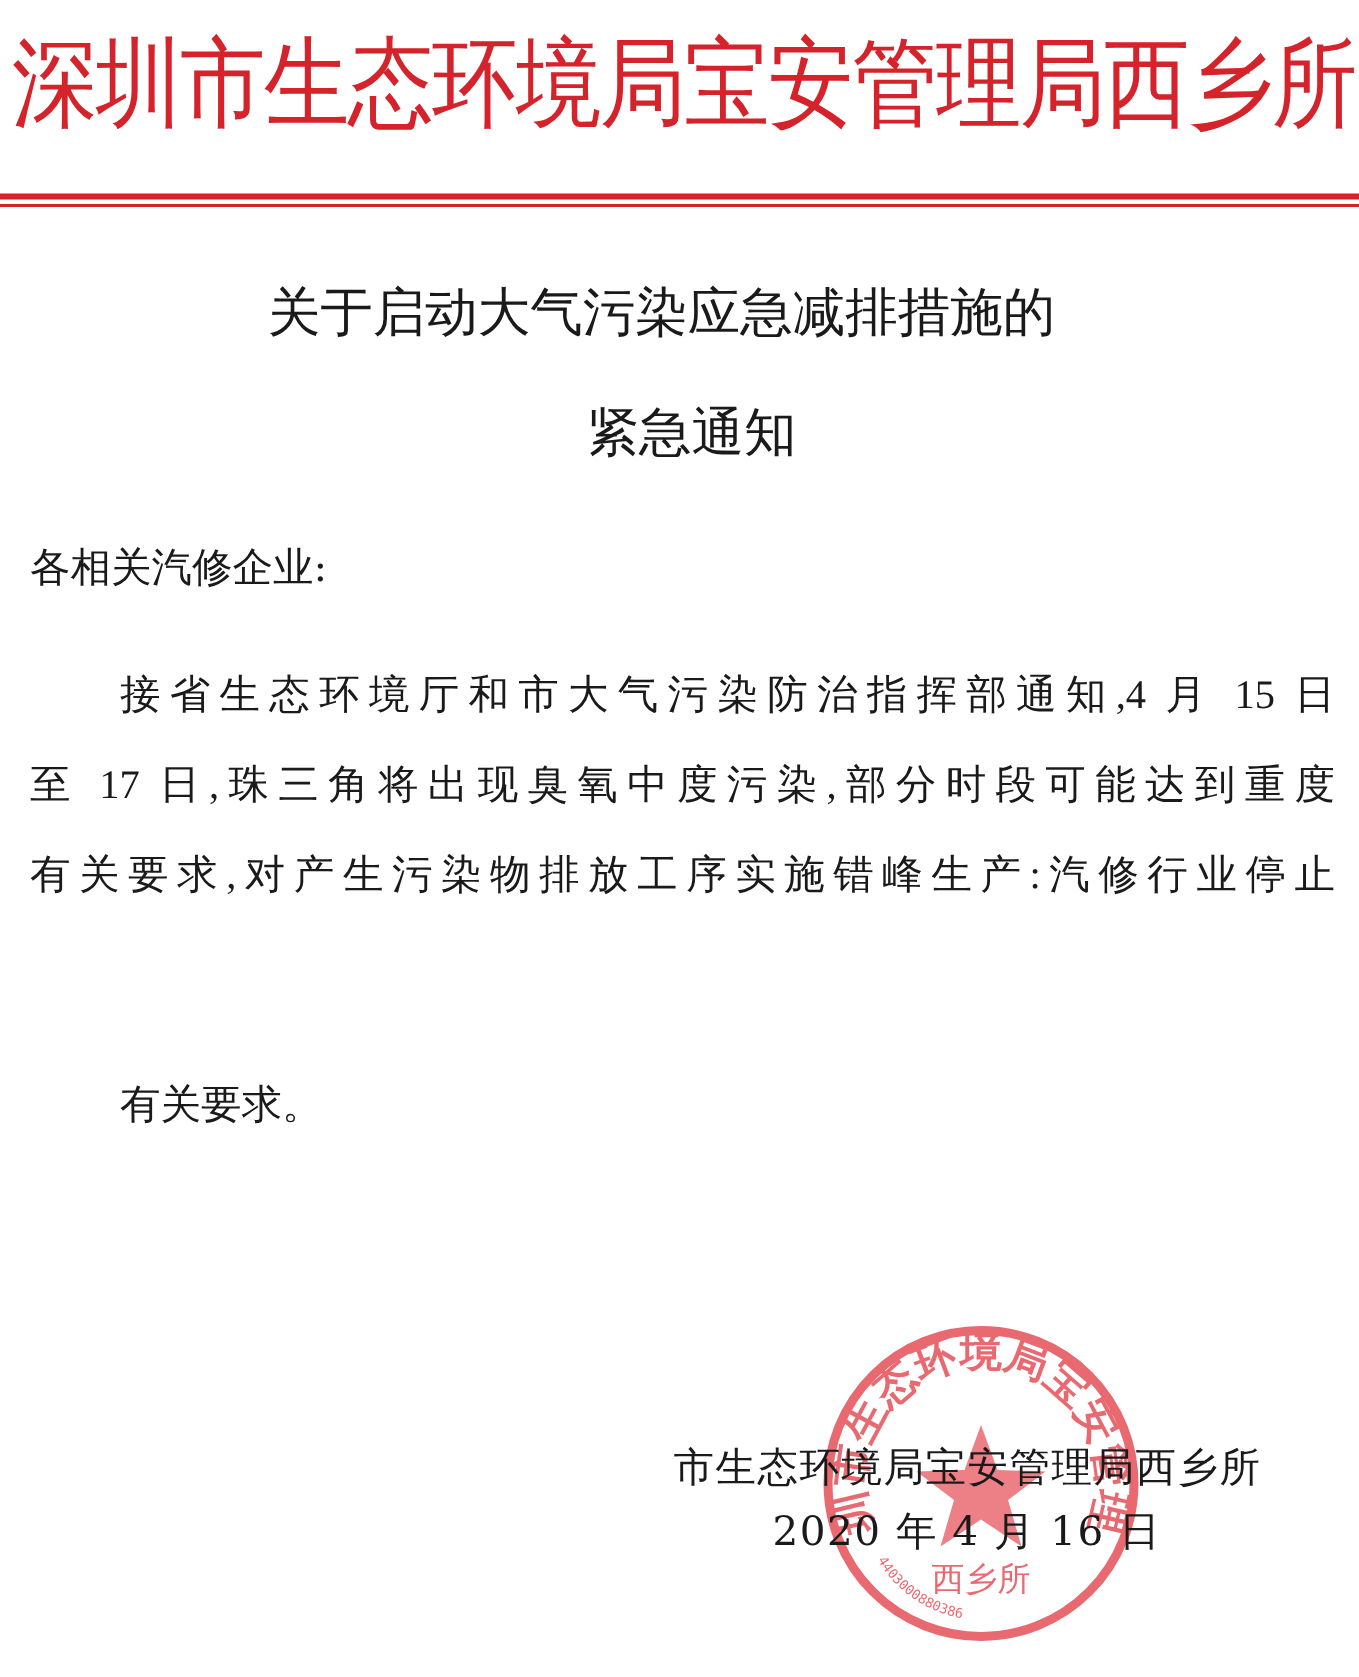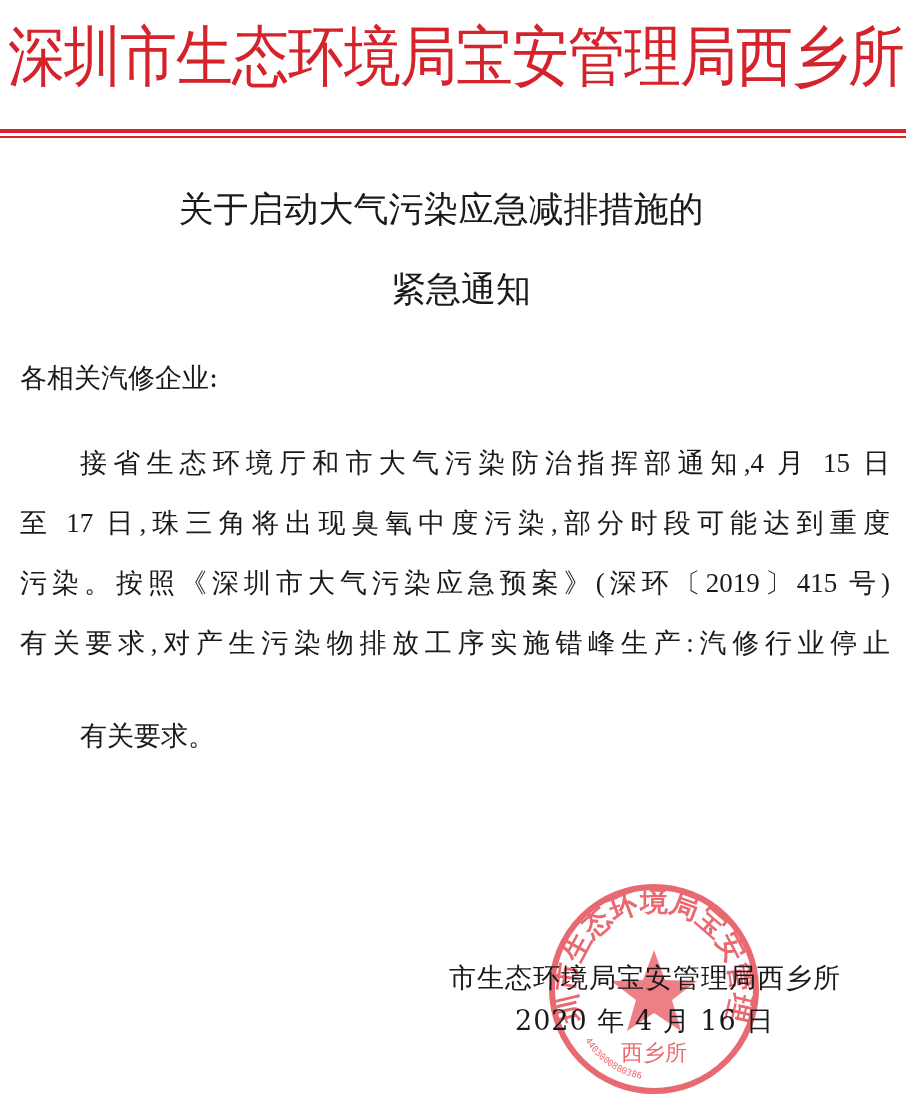--- a/index.html
+++ b/index.html
@@ -42,21 +42,20 @@
 <div class="rule-thin"></div>
 
 <div class="doc-title t1">关于启动大气污染应急减排措施的</div>
 <div class="doc-title t2">紧急通知</div>
 
 <div class="salutation">各相关汽修企业:</div>
 
 <div class="para">
   <span class="line first">接省生态环境厅和市大气污染防治指挥部通知,4 月 15 日</span>
   <span class="line">至 17 日,珠三角将出现臭氧中度污染,部分时段可能达到重度</span>
-  <span class="line">污染。按照《深圳市大气污染应急预案》(深环〔2019〕415 号)</span>
   <span class="line">有关要求,对产生污染物排放工序实施错峰生产:汽修行业停止</span>
 </div>
 
 <div class="closing">有关要求。</div>
 
 <svg class="seal" viewBox="0 0 218 218">
   <defs>
     <path id="arcTop" d="M 34 130 A 78 78 0 1 1 184 130"></path>
     <path id="arcSerial" d="M 40 160 A 82 82 0 0 0 150 190"></path>
   </defs>

